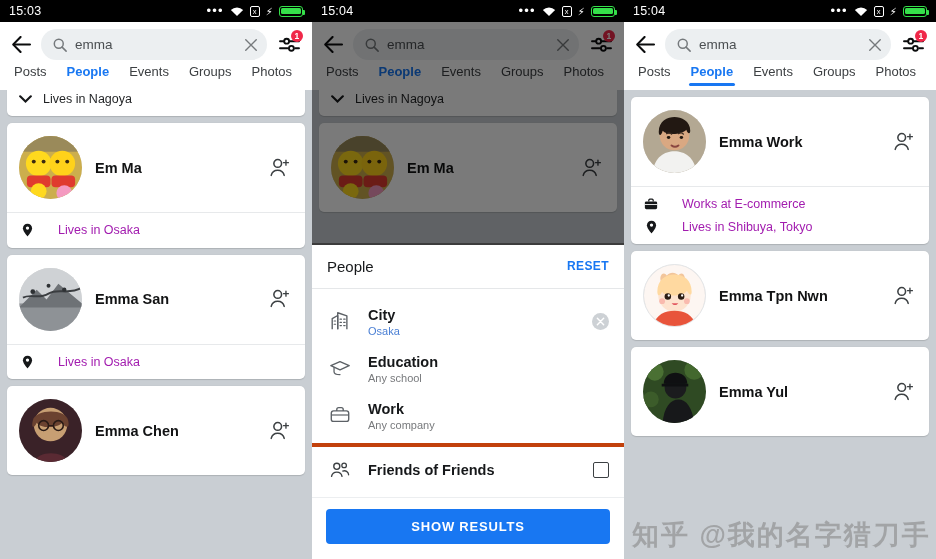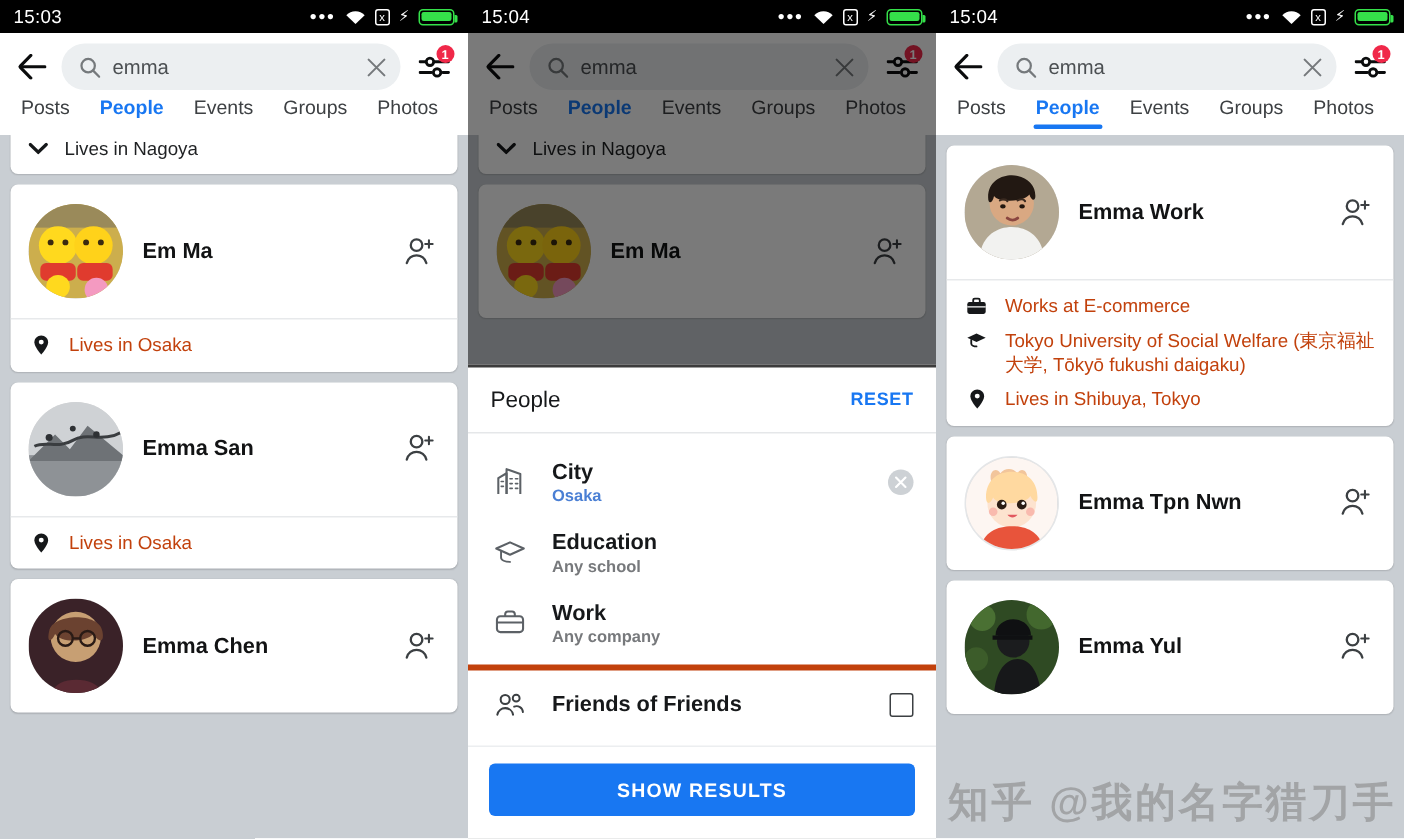--- a/index.html
+++ b/index.html
@@ -56,22 +56,22 @@
     box-shadow:0 0.5px 1px rgba(0,0,0,.14); overflow:hidden; }
   .card.partial { border-radius:0 0 5px 5px; }
   .person { display:flex; align-items:center; padding:13px 12px; gap:13px; }
   .avatar { width:63px; height:63px; border-radius:50%; flex:0 0 63px;
     background:#d8d8d8; overflow:hidden; position:relative; }
   .pname { font-size:14.5px; font-weight:bold; color:#121314; flex:1; }
   .addfriend { width:26px; flex:0 0 26px; display:flex; align-items:center;
     justify-content:center; cursor:pointer; }
   .meta { border-top:1px solid #e7e9eb; padding:9px 12px; display:flex;
     flex-direction:column; gap:6px; }
-  .metarow { display:flex; align-items:flex-start; gap:11px; font-size:12.5px;
-    color:#c2410c; line-height:1.33; }
+  .metarow { display:flex; align-items:flex-start; gap:23px; font-size:12.5px;
+    color:#a21caf; line-height:1.33; }
   .metarow .mi { width:16px; flex:0 0 16px; display:flex; justify-content:center;
     padding-top:1px; }
   .partialrow { display:flex; align-items:center; gap:11px; padding:2px 24px 10px 12px;
     font-size:12.5px; color:#1f2123; }
 
   
   .dim { position:absolute; left:0; top:22px; right:0; bottom:0;
     background:rgba(0,0,0,.52); }
   .sheet { position:absolute; left:0; right:0; bottom:0; background:#fff;
     border-top:2.5px solid #3c3c3c; }
@@ -80,21 +80,21 @@
   .sheet-title { font-size:15px; color:#16181a; flex:1; }
   .reset { font-size:12px; color:#1877f2; font-weight:bold; letter-spacing:.4px;
     cursor:pointer; }
   .filters { padding:9px 0 4px 0; }
   .frow { display:flex; align-items:center; padding:8px 15px; gap:15px;
     cursor:pointer; }
   .ficon { width:26px; flex:0 0 26px; display:flex; justify-content:center;
     color:#5c6166; }
   .ftext { flex:1; }
   .flabel { font-size:14.5px; color:#16181a; font-weight:bold; line-height:1.25; }
-  .fvalue { font-size:11px; color:#77797c; margin-top:1px;font-weight:bold; }
+  .fvalue { font-size:11px; color:#77797c; margin-top:1px; }
   .fvalue.blue { color:#4a7fd4; }
   .clearbtn { width:17px; height:17px; border-radius:50%; background:#cdd1d5;
     display:flex; align-items:center; justify-content:center; cursor:pointer; }
   .fcheck { width:16px; height:16px; border:1.7px solid #3c4043; border-radius:2px;
     cursor:pointer; }
   .frow.single { padding:12px 15px; border-top:4px solid #c2410c; margin-top:4px; }
   .sheet-foot { padding:11px 14px 15px 14px; border-top:1px solid #eceef0; }
   .showbtn { width:100%; height:35px; background:#1877f2; color:#fff;
     border:none; border-radius:4px; font-size:13px; font-weight:bold;
     letter-spacing:.8px; cursor:pointer; font-family:"Liberation Sans",sans-serif; }
@@ -528,29 +528,20 @@
               <svg width="14" height="14" viewBox="0 0 16 16">
                   <rect x="1" y="5" width="14" height="9" rx="1.6" fill="#16181a"></rect>
                   <path d="M5.5 5V3.6c0-.7.5-1.2 1.2-1.2h2.6c.7 0 1.2.5 1.2 1.2V5" stroke="#16181a" stroke-width="1.4" fill="none"></path>
                   <path d="M1 8.6h14" stroke="#fff" stroke-width="1"></path>
                 </svg>
             </span>
             <span>Works at E-commerce</span>
           </div>
           <div class="metarow">
             <span class="mi">
-              <svg width="14" height="13" viewBox="0 0 16 14">
-                  <path d="M1 5.5 8 2.2l7 3.3-7 3.3Z" fill="#16181a"></path>
-                  <path d="M4 7.2v2.6c0 1.4 2 2.3 4 2.3" stroke="#16181a" stroke-width="1.4" fill="none" stroke-linecap="round"></path>
-                </svg>
-            </span>
-            <span>Tokyo University of Social Welfare (東京福祉大学, Tōkyō fukushi daigaku)</span>
-          </div>
-          <div class="metarow">
-            <span class="mi">
               <svg width="11" height="14" viewBox="0 0 12 15">
                   <path d="M6 .6C3.2.6 1 2.8 1 5.5 1 9.2 6 14.4 6 14.4S11 9.2 11 5.5C11 2.8 8.8.6 6 .6Z" fill="#16181a"></path>
                   <circle cx="6" cy="5.4" r="1.8" fill="#fff"></circle>
                 </svg>
             </span>
             <span>Lives in Shibuya, Tokyo</span>
           </div>
         </div>
       </div>
 

